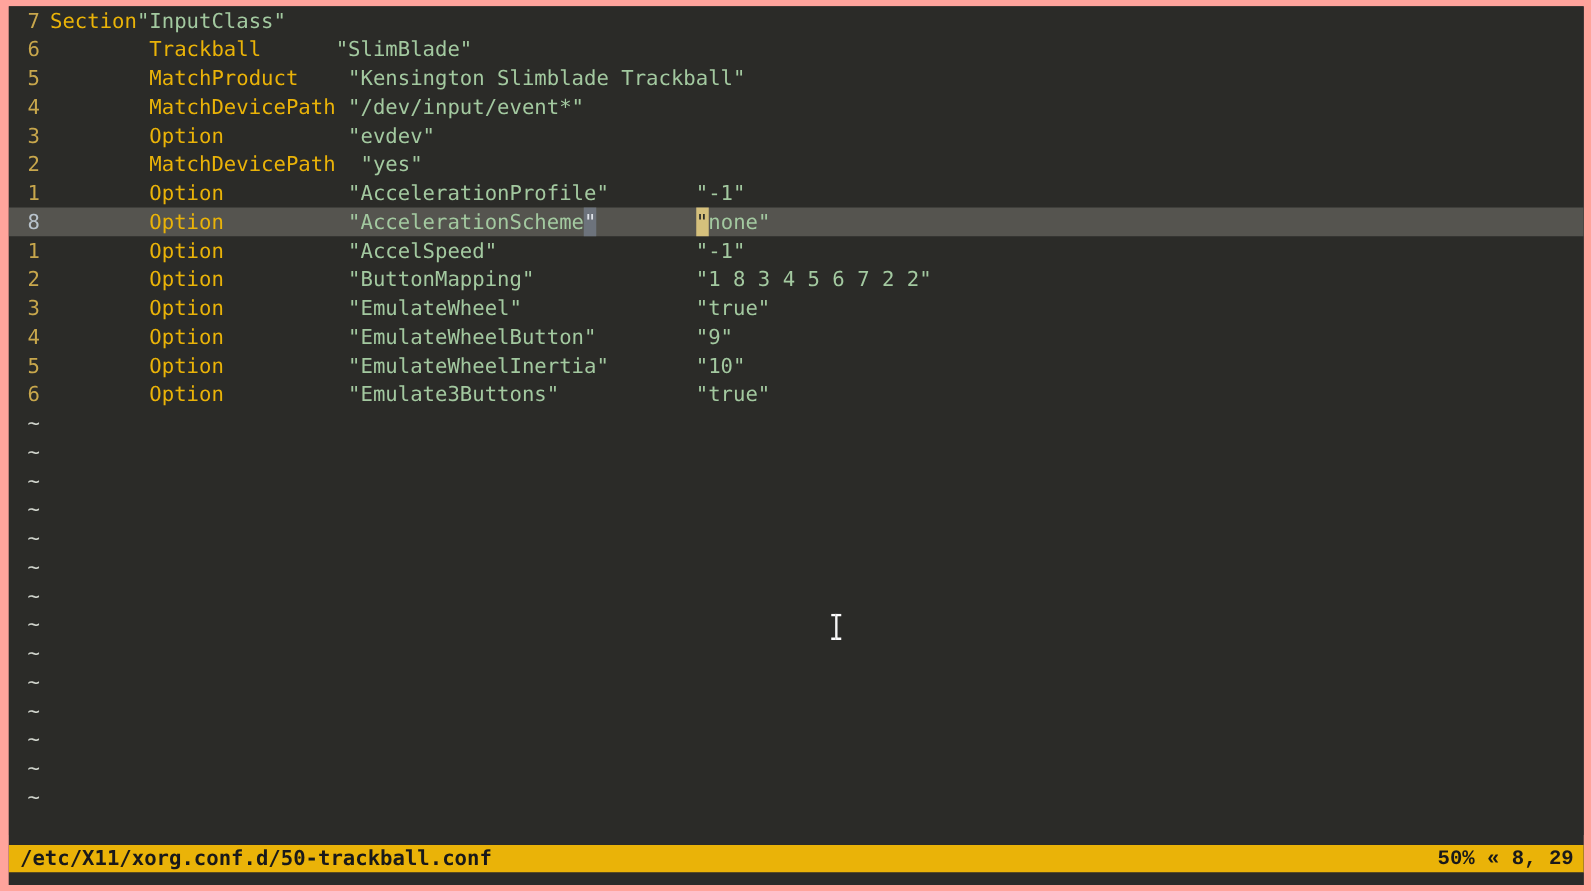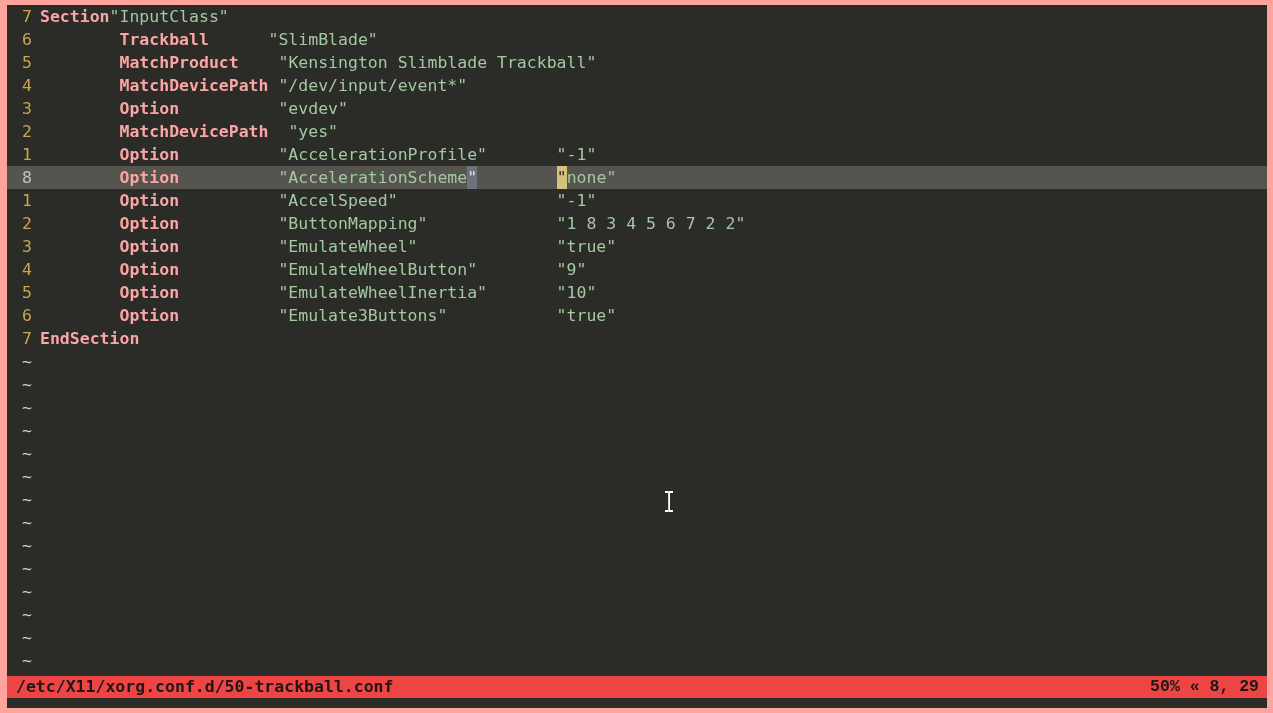--- a/index.html
+++ b/index.html
@@ -55,21 +55,21 @@
     display: inline-block;
     width: 25px;
     text-align: right;
     color: #c8a74c;
     padding-right: 0px;
   }
   .gap { display: inline-block; width: 8px; }
 
   .code { display: inline; }
 
-  .kw   { color: #fca5a5; font-weight: bold; }   
+  .kw   { color: #eab308; }   
   .str  { color: #a3c9a0; }   
 
   
   .tilde-line {
     position: relative;
     height: 23px;
     line-height: 23px;
     font-size: 16.5px;
     white-space: pre;
     color: #cfd3cb;
@@ -96,21 +96,21 @@
     width: 10px;
   }
 
   
   #statusline {
     position: absolute;
     left: 0;
     top: 671px;
     width: 1260px;
     height: 22px;
-    background: #ef4444;
+    background: #eab308;
     color: #19191a;
     font-size: 16.5px;
     line-height: 22px;
     font-weight: bold;
     white-space: pre;
     display: flex;
     align-items: center;
     justify-content: space-between;
     padding: 0 8px 0 9px;
   }
@@ -150,21 +150,20 @@
         <div class="line"><span class="lnum">3</span><span class="gap"></span><span class="code">        <span class="kw">Option</span>          <span class="str">"evdev"</span></span></div>
         <div class="line"><span class="lnum">2</span><span class="gap"></span><span class="code">        <span class="kw">MatchDevicePath</span>  <span class="str">"yes"</span></span></div>
         <div class="line"><span class="lnum">1</span><span class="gap"></span><span class="code">        <span class="kw">Option</span>          <span class="str">"AccelerationProfile"</span>       <span class="str">"-1"</span></span></div>
         <div class="line cursorline"><span class="lnum">8</span><span class="gap"></span><span class="code">        <span class="kw">Option</span>          <span class="str">"AccelerationScheme</span><span class="matchparen">"</span>        <span class="cursor-block">"</span><span class="str">none"</span></span></div>
         <div class="line"><span class="lnum">1</span><span class="gap"></span><span class="code">        <span class="kw">Option</span>          <span class="str">"AccelSpeed"</span>                <span class="str">"-1"</span></span></div>
         <div class="line"><span class="lnum">2</span><span class="gap"></span><span class="code">        <span class="kw">Option</span>          <span class="str">"ButtonMapping"</span>             <span class="str">"1 8 3 4 5 6 7 2 2"</span></span></div>
         <div class="line"><span class="lnum">3</span><span class="gap"></span><span class="code">        <span class="kw">Option</span>          <span class="str">"EmulateWheel"</span>              <span class="str">"true"</span></span></div>
         <div class="line"><span class="lnum">4</span><span class="gap"></span><span class="code">        <span class="kw">Option</span>          <span class="str">"EmulateWheelButton"</span>        <span class="str">"9"</span></span></div>
         <div class="line"><span class="lnum">5</span><span class="gap"></span><span class="code">        <span class="kw">Option</span>          <span class="str">"EmulateWheelInertia"</span>       <span class="str">"10"</span></span></div>
         <div class="line"><span class="lnum">6</span><span class="gap"></span><span class="code">        <span class="kw">Option</span>          <span class="str">"Emulate3Buttons"</span>           <span class="str">"true"</span></span></div>
-        <div class="line"><span class="lnum">7</span><span class="gap"></span><span class="code"><span class="kw">EndSection</span></span></div>
         <div class="tilde-line"><span class="tilde">~</span></div>
         <div class="tilde-line"><span class="tilde">~</span></div>
         <div class="tilde-line"><span class="tilde">~</span></div>
         <div class="tilde-line"><span class="tilde">~</span></div>
         <div class="tilde-line"><span class="tilde">~</span></div>
         <div class="tilde-line"><span class="tilde">~</span></div>
         <div class="tilde-line"><span class="tilde">~</span></div>
         <div class="tilde-line"><span class="tilde">~</span></div>
         <div class="tilde-line"><span class="tilde">~</span></div>
         <div class="tilde-line"><span class="tilde">~</span></div>

